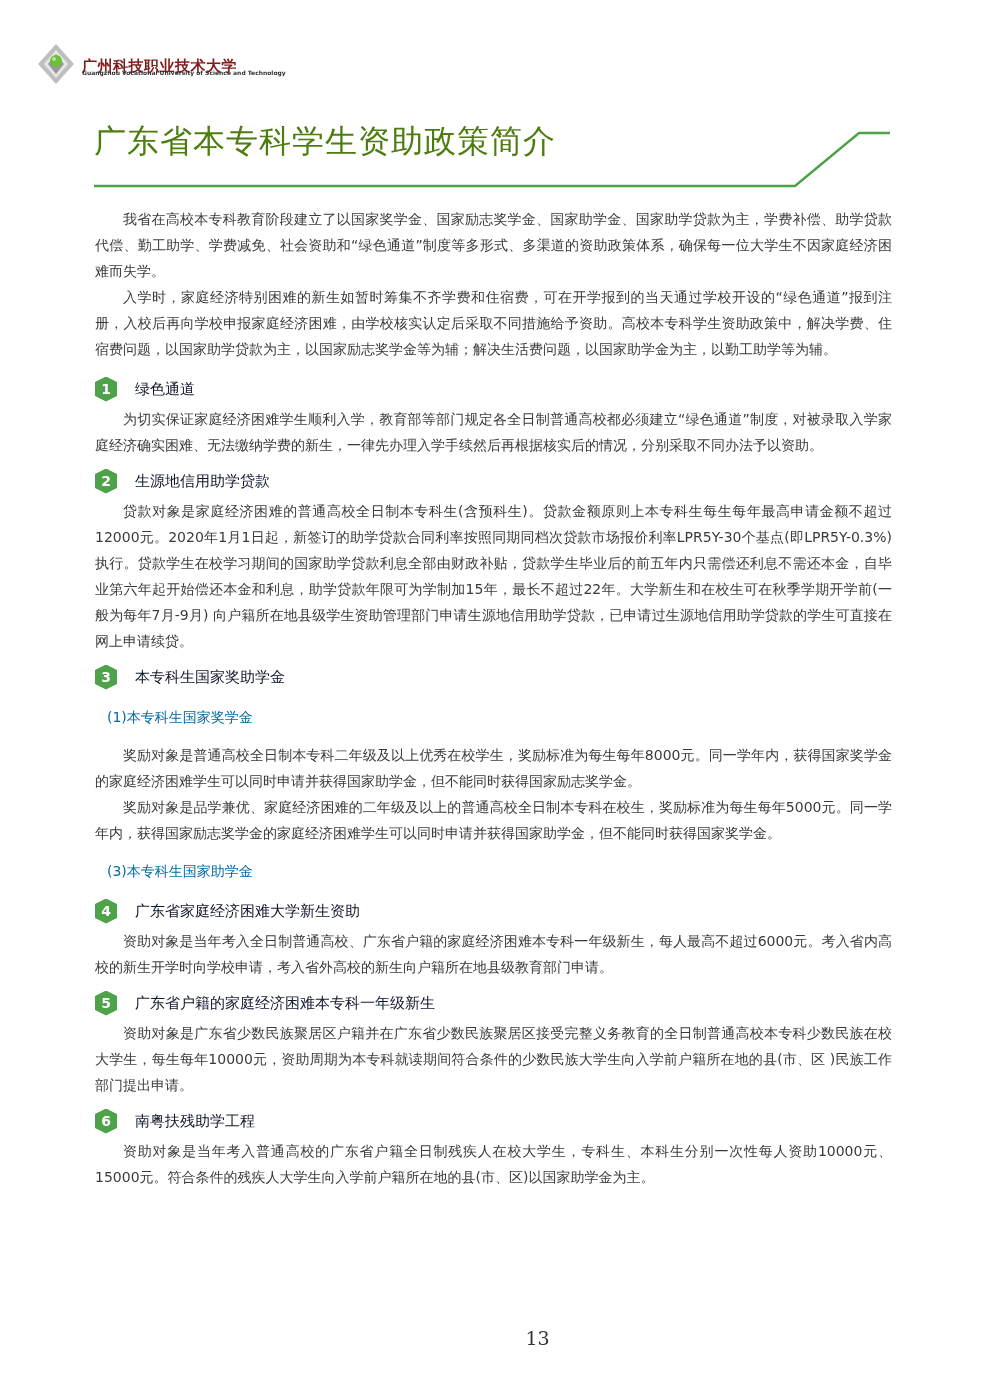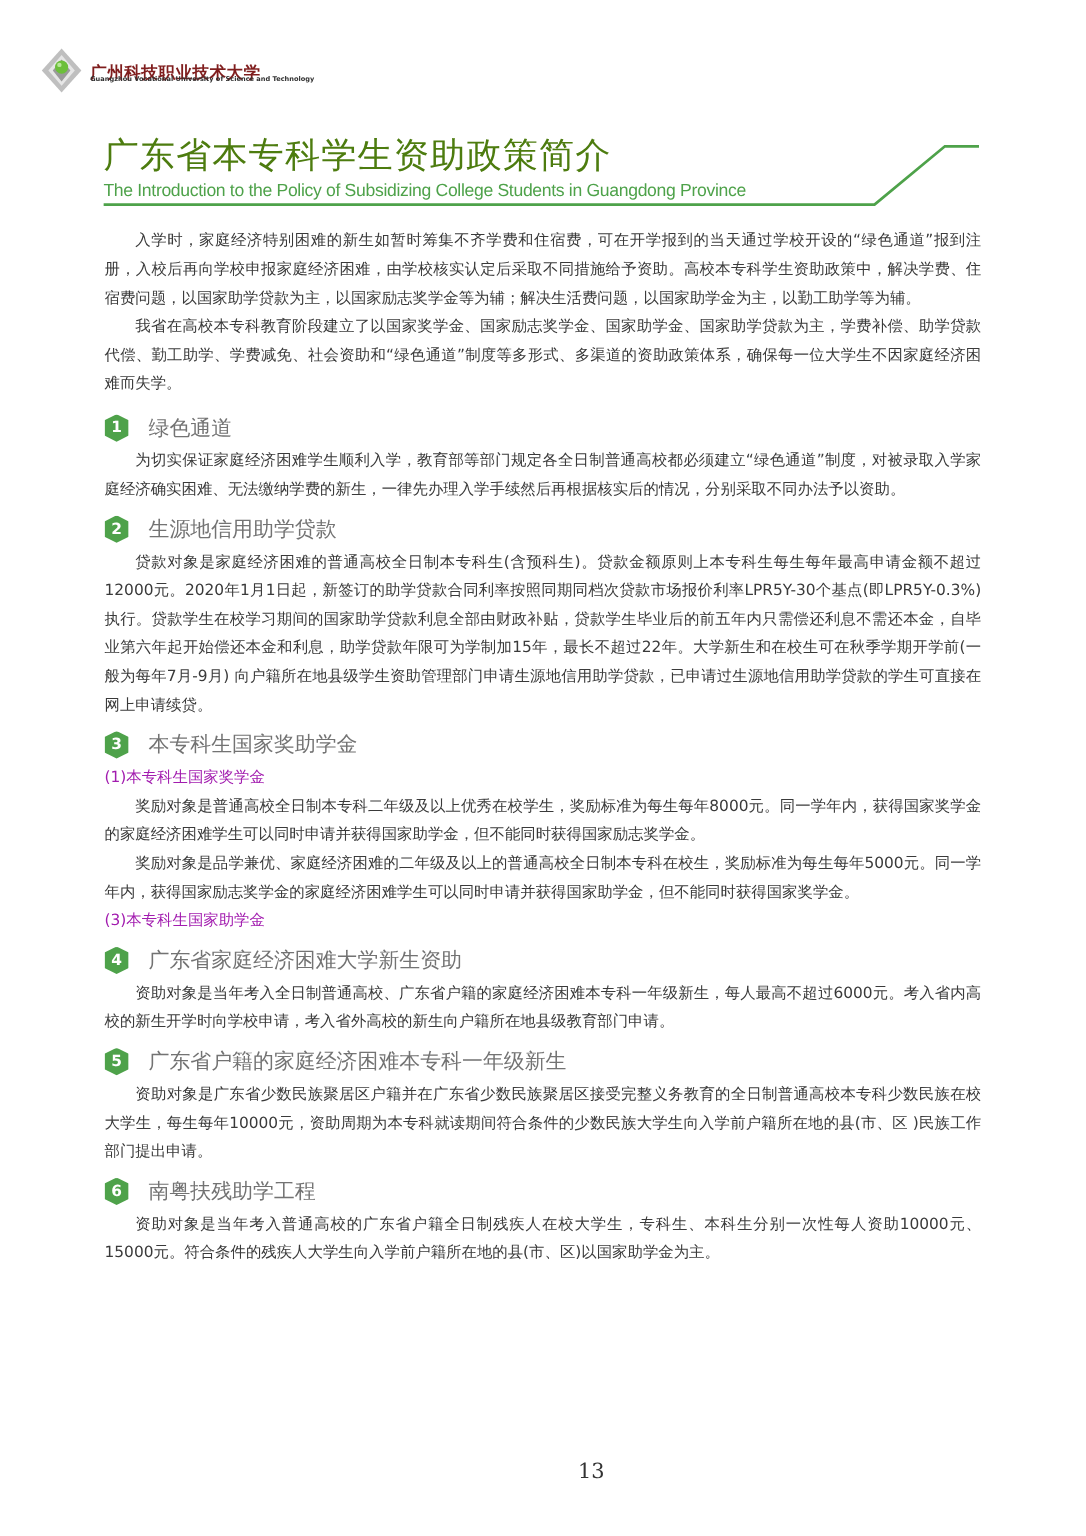--- a/index.html
+++ b/index.html
@@ -9,25 +9,25 @@
   .logo-mark { position: absolute; left: 0; top: 0; width: 40px; height: 44px; }
   .logo-cn { position: absolute; left: 46px; top: 15px; font-size: 15px; font-weight: bold; color: #7f1d1d; letter-spacing: 0.5px; white-space: nowrap; }
   .logo-en { position: absolute; left: 46px; top: 27px; font-size: 6px; font-weight: bold; color: #333; white-space: nowrap; }
   .title-block { position: absolute; left: 94px; top: 118px; width: 800px; height: 75px; }
   .title-cn { position: absolute; left: 0; top: 2px; font-size: 32px; color: #4d7c0f; letter-spacing: 1px; white-space: nowrap; }
   .title-en { position: absolute; left: 0; top: 47px; font-size: 16px; color: #4ea24a; white-space: nowrap; letter-spacing: -0.3px; font-family: "Liberation Sans", sans-serif; }
   .title-line { position: absolute; left: 0; top: 0; }
   .content { position: absolute; left: 95px; top: 206px; width: 797px; }
   p { margin: 0; font-size: 14px; line-height: 26px; text-align: justify; color: #3a3a3a; }
   .indent { text-indent: 28px; }
-  .sub { margin: 0; font-size: 14px; line-height: 26px; color: #a21caf; }
+  .sub { margin: 12px; font-size: 14px; line-height: 26px; color: #0369a1; }
   .section-head { display: flex; align-items: center; height: 30px; margin-top: 8px; margin-bottom: 2px; }
   .hex { width: 22px; height: 25px; background: #4ea24a; clip-path: polygon(50% 0, 100% 22%, 100% 78%, 50% 100%, 0 78%, 0 22%);
          color: #fff; font-size: 14px; font-weight: bold; display: flex; align-items: center; justify-content: center; margin-right: 18px; flex-shrink: 0; }
-  .section-title { font-size: 19px; color: #737373; white-space: nowrap; }
+  .section-title { font-size: 15px; color: #0f172a; white-space: nowrap; }
   .page-num { position: absolute; left: 0; width: 987px; top: 1327px; text-align: center; font-size: 19px; color: #333; font-family: "DejaVu Serif", serif; padding-left: 44px; }
 </style>
 </head>
 <body>
 
 <div class="logo">
   <svg class="logo-mark" viewBox="0 0 40 44">
     <polygon points="20,2 38,22 20,42 2,22" fill="#bfbfbf"></polygon>
     <polygon points="20,8 32,22 20,36 8,22" fill="#e6e6e6"></polygon>
     <polygon points="20,12 28,22 20,32 12,22" fill="#9a9a9a"></polygon>
@@ -36,26 +36,25 @@
   </svg>
   <div class="logo-cn">广州科技职业技术大学</div>
   <div class="logo-en">Guangzhou Vocational University of Science and Technology</div>
 </div>
 
 <div class="title-block">
   <svg class="title-line" width="800" height="75" viewBox="0 0 800 75">
     <polyline points="0,68 701,68 765,15 796,15" fill="none" stroke="#4ea24a" stroke-width="2.5"></polyline>
   </svg>
   <div class="title-cn">广东省本专科学生资助政策简介</div>
-  <div class="title-en">The Introduction to the Policy of Subsidizing College Students in Guangdong Province</div>
 </div>
 
 <div class="content">
+  <p class="indent">我省在高校本专科教育阶段建立了以国家奖学金、国家励志奖学金、国家助学金、国家助学贷款为主，学费补偿、助学贷款代偿、勤工助学、学费减免、社会资助和“绿色通道”制度等多形式、多渠道的资助政策体系，确保每一位大学生不因家庭经济困难而失学。</p>
   <p class="indent">入学时，家庭经济特别困难的新生如暂时筹集不齐学费和住宿费，可在开学报到的当天通过学校开设的“绿色通道”报到注册，入校后再向学校申报家庭经济困难，由学校核实认定后采取不同措施给予资助。高校本专科学生资助政策中，解决学费、住宿费问题，以国家助学贷款为主，以国家励志奖学金等为辅；解决生活费问题，以国家助学金为主，以勤工助学等为辅。</p>
-  <p class="indent">我省在高校本专科教育阶段建立了以国家奖学金、国家励志奖学金、国家助学金、国家助学贷款为主，学费补偿、助学贷款代偿、勤工助学、学费减免、社会资助和“绿色通道”制度等多形式、多渠道的资助政策体系，确保每一位大学生不因家庭经济困难而失学。</p>
 
   <div class="section-head" style="margin-top:12px;">
     <div class="hex">1</div>
     <div class="section-title">绿色通道</div>
   </div>
   <p class="indent">为切实保证家庭经济困难学生顺利入学，教育部等部门规定各全日制普通高校都必须建立“绿色通道”制度，对被录取入学家庭经济确实困难、无法缴纳学费的新生，一律先办理入学手续然后再根据核实后的情况，分别采取不同办法予以资助。</p>
 
   <div class="section-head">
     <div class="hex">2</div>
     <div class="section-title">生源地信用助学贷款</div>

